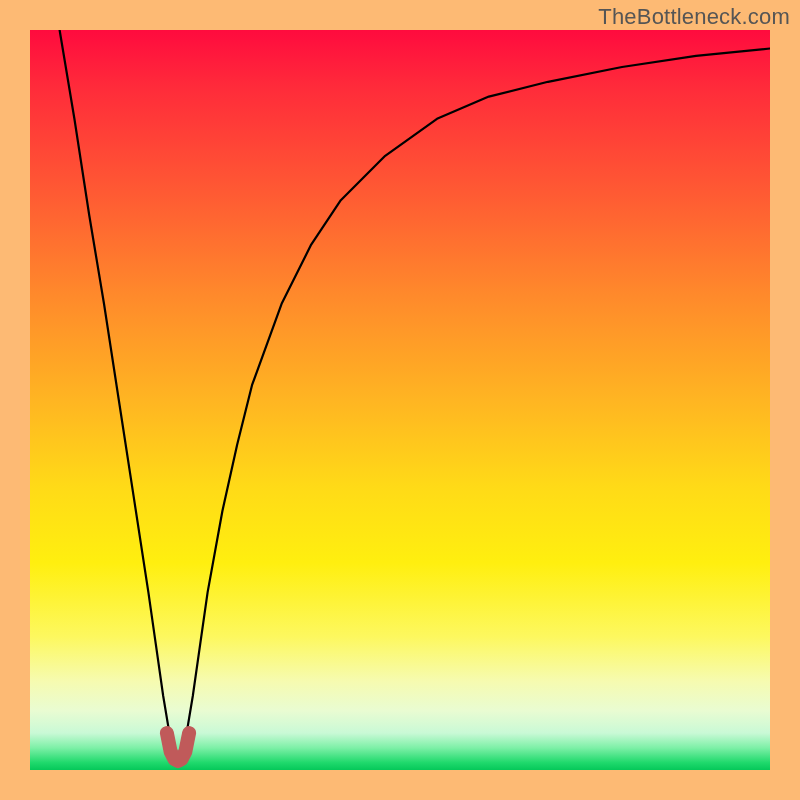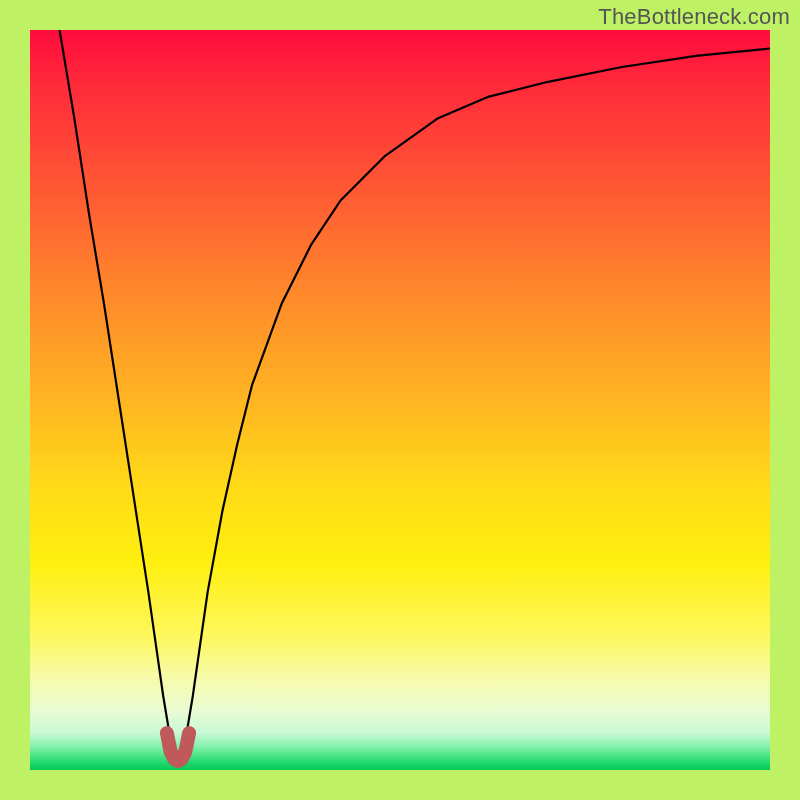--- a/index.html
+++ b/index.html
@@ -8,21 +8,21 @@
     width: 800px;
     height: 800px;
     overflow: hidden;
     background: #fff;
     font-family: Arial, Helvetica, sans-serif;
   }
   .frame {
     position: relative;
     width: 800px;
     height: 800px;
-    background: #bef264;
+    background: #fdba74;
     box-sizing: border-box;
   }
   .watermark {
     position: absolute;
     top: 4px;
     right: 10px;
     color: #555;
     font-size: 22px;
     font-weight: 400;
     letter-spacing: 0.2px;

